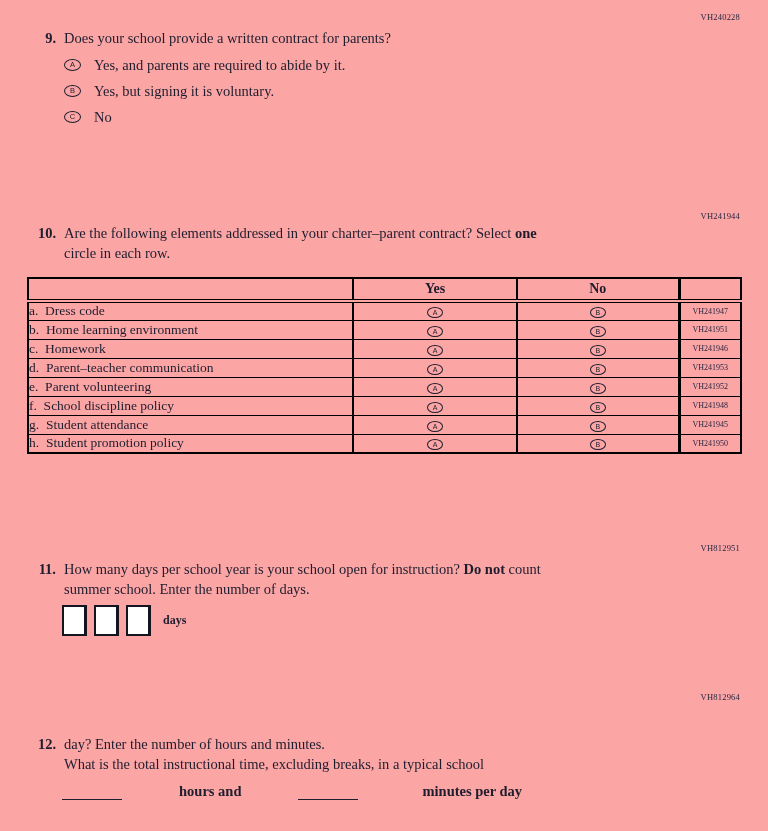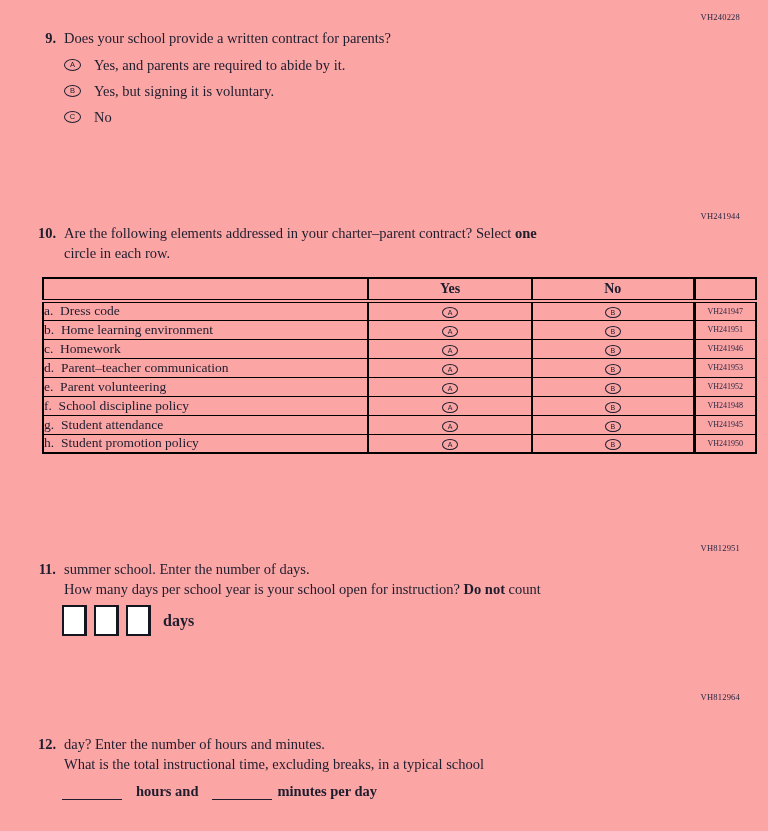--- a/index.html
+++ b/index.html
@@ -24,21 +24,21 @@
   }
   .bubble {
     flex:none; width:17px; height:12px; border:1.3px solid #1d1d2e;
     border-radius:50%; display:inline-flex; align-items:center; justify-content:center;
     font-family:"Liberation Sans", sans-serif; font-size:7.5px; line-height:1;
     color:#1d1d2e; box-sizing:border-box;
   }
   .opt .bubble { margin-right:13px; }
   
   table.q10 {
-    position:absolute; left:42px; top:277px; width:713px;
+    position:absolute; left:27px; top:277px; width:713px;
     border-collapse:collapse; table-layout:fixed; border:2.5px solid #000;
   }
   .q10 th, .q10 td {
     border:1.5px solid #000; border-left-width:2.5px; padding:0;
     font-size:13.5px; color:#1d1d2e; box-sizing:border-box;
   }
   .q10 th { height:23px; font-weight:bold; font-size:14px; border-bottom:4px double #000; }
   .q10 td { height:19px; }
   .q10 .labelcell { text-align:left; white-space:pre; }
   .q10 .bubblecell { text-align:center; }
@@ -46,21 +46,21 @@
   .q10 .codecell {
     border-left-width:3px; font-size:8px; text-align:center;
     color:#262640; padding:0 1px; white-space:nowrap;
   }
   
   .digit-row { position:absolute; left:62px; display:flex; align-items:center; }
   .dbox {
     width:20px; height:27px; border:2.6px solid #15151f; border-right-width:3.6px;
     margin-right:7px; background:#fff; box-sizing:content-box;
   }
-  .unit { font-weight:bold; font-size:16px; margin-left:5px; }
+  .unit { font-weight:bold; font-size:12px; margin-left:5px; }
   
   .ans-row { position:absolute; left:62px; display:flex; align-items:flex-end; font-size:14.5px; }
   .blank { display:inline-block; width:60px; height:15px; border-bottom:1.8px solid #1d1d2e; }
   .ans-label { font-weight:bold; white-space:nowrap; }
 </style>
 </head>
 <body>
 
 <div class="page">
 
@@ -159,42 +159,42 @@
       <td class="codecell">VH241950</td>
     </tr>
   </tbody>
     </table>
 
   <div class="code" style="top:543px;">VH812951</div>
 
   <div class="q" style="top:559px;">
     <div class="qnum">11.</div>
     <div class="qbody">
+      <div class="qline"><span>How many days per school year is your school open for instruction?</span> <b>Do not</b> <span>count</span></div>
       <div class="qline">summer school. Enter the number of days.</div>
-      <div class="qline"><span>How many days per school year is your school open for instruction?</span> <b>Do not</b> <span>count</span></div>
     </div>
   </div>
 
   <div class="digit-row" style="top:605px;">
     <div class="dbox"></div>
     <div class="dbox"></div>
     <div class="dbox"></div>
     <span class="unit">days</span>
   </div>
 
   <div class="code" style="top:692px;">VH812964</div>
 
   <div class="q" style="top:734px;">
     <div class="qnum">12.</div>
     <div class="qbody">
       <div class="qline">day? Enter the number of hours and minutes.</div>
       <div class="qline">What is the total instructional time, excluding breaks, in a typical school</div>
     </div>
   </div>
 
-  <div class="ans-row" style="top:783px;">
+  <div class="ans-row" style="top:783px;gap:43px;">
     <span class="blank"></span>
     <span class="ans-label" style="margin-left:14px;">hours and</span>
     <span class="blank" style="margin-left:14px;"></span>
-    <span class="ans-label" style="margin-left:5px;">minutes per day</span>
+    <span class="ans-label" style="margin-left:21px;">minutes per day</span>
   </div>
 
 </div>
 
 </body></html>

